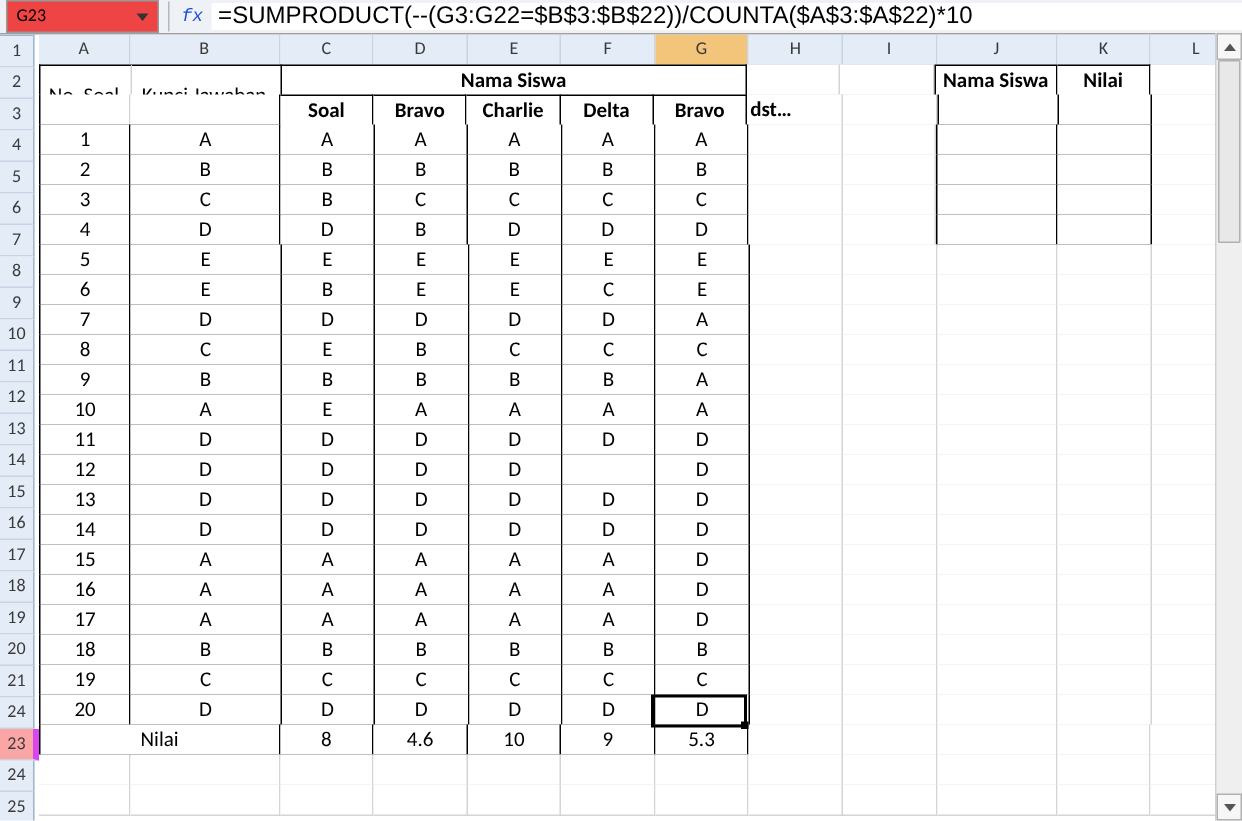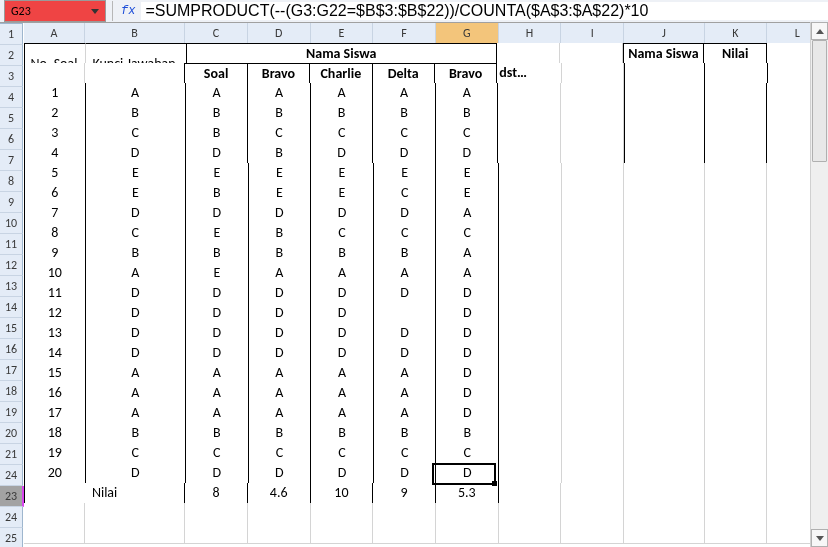--- a/index.html
+++ b/index.html
@@ -84,22 +84,22 @@
     height: 20px;
     background: #e4ecf7;
     border-right: 1px solid #9eb6ce;
     border-bottom: 1px solid #c8d4e3;
     font-size: 12px;
     text-align: center;
     line-height: 20px;
     color: #3a3a3a;
   }
   .row-head.sel {
-    background: #a3a3a3;
-    border-right: 2px solid #d946ef;
+    background: #fca5a5;
+    border-right: 4px solid #d946ef;
   }
 
   .grid-wrap {
     flex: 1;
     overflow: hidden;
     position: relative;
   }
   .col-heads {
     display: flex;
     height: 20px;

